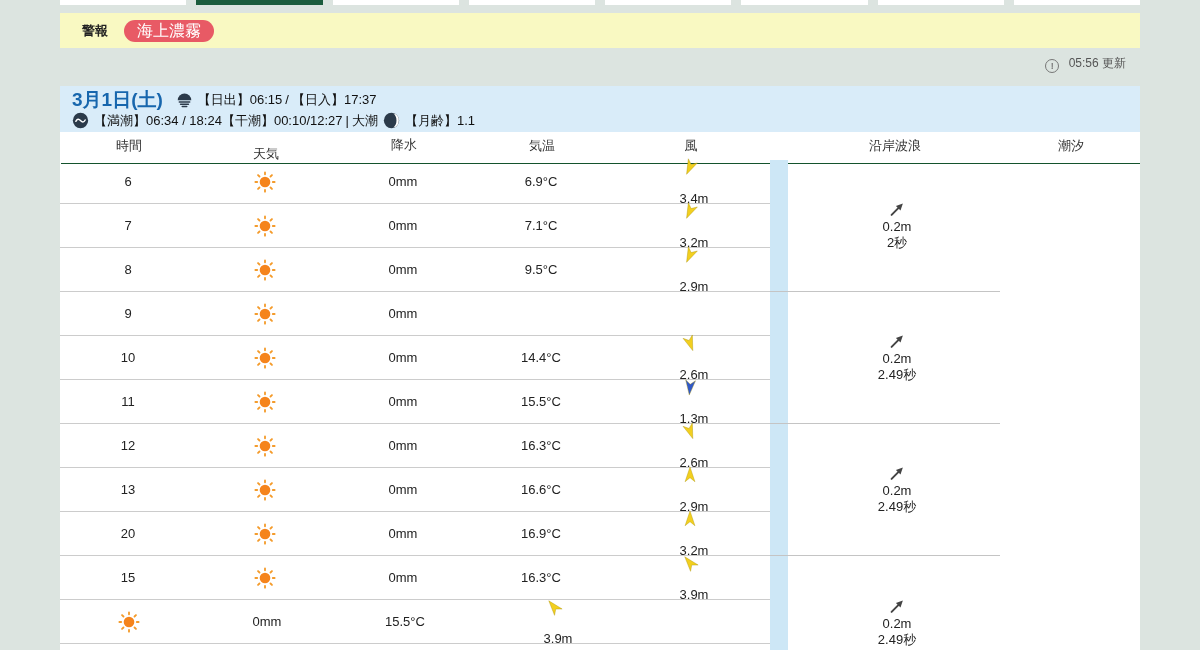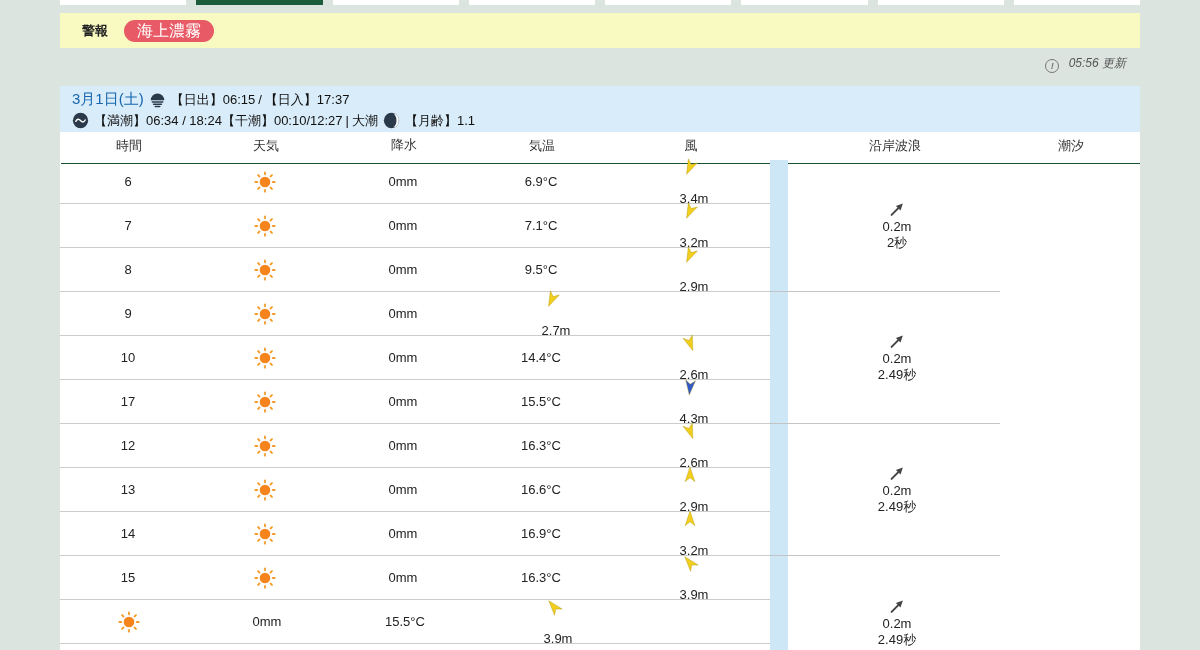--- a/index.html
+++ b/index.html
@@ -15,29 +15,29 @@
   .tabstub.active{background:#1b5c3d;}
 
   
   .alert-bar{position:absolute;top:13px;left:60px;width:1080px;height:35px;background:#f9f9c2;
     display:flex;align-items:center;padding-left:22px;box-sizing:border-box;}
   .alert-label{font-size:13px;color:#222;font-weight:bold;}
   .alert-badge{margin-left:16px;background:#e85a65;color:#fff;font-size:16px;
     padding:3px 13px;border-radius:12px;line-height:16px;cursor:pointer;}
 
   
-  .update-row{position:absolute;top:55px;left:0;width:1126px;text-align:right;font-size:12px;color:#555;font-style:italic;}
+  .update-row{position:absolute;top:55px;left:0;width:1126px;text-align:right;font-size:12px;color:#555;}
   .info-ic{display:inline-block;width:12px;height:12px;border:1.5px solid #777;border-radius:50%;
     font-size:9px;line-height:12px;text-align:center;color:#777;font-weight:bold;vertical-align:-2px;margin-right:6px;}
 
   
   .day-header{position:absolute;top:86px;left:60px;width:1080px;height:46px;background:#d9ecf9;
     box-sizing:border-box;padding:3px 0 0 12px;}
   .dh-line{display:flex;align-items:center;height:21px;font-size:13px;color:#111;}
-  .dh-date{color:#1766ad;font-weight:normal;font-size:15px;margin-right:0;}
+  .dh-date{color:#1766ad;font-weight:bold;font-size:19px;margin-right:8px;}
   .dh-ic{margin:0 5px;display:inline-flex;}
   .dh-sep{margin:0 3px;}
 
   
   .table{position:absolute;top:132px;left:60px;width:1080px;height:518px;background:#fff;overflow:hidden;}
   .thead{position:absolute;top:0;left:1px;width:1080px;height:32px;border-bottom:1px solid #14532d;box-sizing:border-box;}
   .th{position:absolute;top:0;height:27px;line-height:27px;font-size:13px;color:#333;transform:translateX(-50%);white-space:nowrap;}
 
   .tbody-left{position:absolute;top:28px;left:0;width:710px;}
   .trow{display:flex;height:44px;border-bottom:1px solid #ccc;box-sizing:border-box;}
@@ -125,21 +125,21 @@
       </svg>
     </span>
     <span>【月齢】</span>
     <span>1.1</span>
   </div>
 </div>
 
 <div class="table">
   <div class="thead" id="thead">
       <span class="th" style="left: 68px;">時間</span>
-      <span class="th" style="left: 205px;">天気</span>
+      <span class="th" style="left: 205px; margin-top: 8px;">天気</span>
       <span class="th" style="left: 343px; font-family: Liberation Mono, monospace;">降水</span>
       <span class="th" style="left: 481px;">気温</span>
       <span class="th" style="left: 630px;">風</span>
       <span class="th" style="left: 834px;">沿岸波浪</span>
       <span class="th" style="left: 1010px;">潮汐</span>
     </div>
   <div class="tbody-left" id="tbodyLeft">
       <div class="trow">
         <div class="c ct">6</div>
         <div class="c cw">
@@ -229,26 +229,20 @@
               <line x1="20.5" y1="12" x2="22.5" y2="12"></line>
       <line x1="18" y1="6" x2="19.6" y2="4.4"></line>
               <line x1="6" y1="6" x2="4.4" y2="4.4"></line>
       <line x1="18" y1="18" x2="19.6" y2="19.6"></line>
               <line x1="6" y1="18" x2="4.4" y2="19.6"></line>
     </g>
     <circle cx="12" cy="12" r="5.8" fill="#f5841c"></circle>
   </svg>
         </div>
         <div class="c cp">0mm</div>
-        <div class="c cwind">
-          <span class="warrow" style="transform:rotate(205deg)"><svg width="18" height="18" viewBox="0 0 20 20">
-    <path d="M10 1 L15.5 17.5 L10 13 L4.5 17.5 Z" fill="#f2cf1f" stroke="#a98f00" stroke-width="0.4"></path>
-  </svg></span>
-          <span class="wval">2.7m</span>
-        </div>
       </div>
       <div class="trow">
         <div class="c ct">10</div>
         <div class="c cw">
           <svg width="22" height="22" viewBox="0 0 24 24">
     <g stroke="#f49b2b" stroke-width="2" stroke-linecap="round">
       <line x1="12" y1="3.5" x2="12" y2="1.5"></line>
               <line x1="12" y1="20.5" x2="12" y2="22.5"></line>
       <line x1="3.5" y1="12" x2="1.5" y2="12"></line>
               <line x1="20.5" y1="12" x2="22.5" y2="12"></line>
@@ -263,21 +257,21 @@
         <div class="c cp">0mm</div>
         <div class="c ctp">14.4°C</div>
         <div class="c cwind">
           <span class="warrow" style="transform:rotate(160deg)"><svg width="18" height="18" viewBox="0 0 20 20">
     <path d="M10 1 L15.5 17.5 L10 13 L4.5 17.5 Z" fill="#f2cf1f" stroke="#a98f00" stroke-width="0.4"></path>
   </svg></span>
           <span class="wval">2.6m</span>
         </div>
       </div>
       <div class="trow">
-        <div class="c ct">17</div>
+        <div class="c ct">11</div>
         <div class="c cw">
           <svg width="22" height="22" viewBox="0 0 24 24">
     <g stroke="#f49b2b" stroke-width="2" stroke-linecap="round">
       <line x1="12" y1="3.5" x2="12" y2="1.5"></line>
               <line x1="12" y1="20.5" x2="12" y2="22.5"></line>
       <line x1="3.5" y1="12" x2="1.5" y2="12"></line>
               <line x1="20.5" y1="12" x2="22.5" y2="12"></line>
       <line x1="18" y1="6" x2="19.6" y2="4.4"></line>
               <line x1="6" y1="6" x2="4.4" y2="4.4"></line>
       <line x1="18" y1="18" x2="19.6" y2="19.6"></line>
@@ -285,21 +279,21 @@
     </g>
     <circle cx="12" cy="12" r="5.8" fill="#f5841c"></circle>
   </svg>
         </div>
         <div class="c cp">0mm</div>
         <div class="c ctp">15.5°C</div>
         <div class="c cwind">
           <span class="warrow" style="transform:rotate(185deg)"><svg width="18" height="18" viewBox="0 0 20 20">
     <path d="M10 1 L15.5 17.5 L10 13 L4.5 17.5 Z" fill="#3059c8" stroke="#a98f00" stroke-width="0.4"></path>
   </svg></span>
-          <span class="wval">4.3m</span>
+          <span class="wval">1.3m</span>
         </div>
       </div>
       <div class="trow">
         <div class="c ct">12</div>
         <div class="c cw">
           <svg width="22" height="22" viewBox="0 0 24 24">
     <g stroke="#f49b2b" stroke-width="2" stroke-linecap="round">
       <line x1="12" y1="3.5" x2="12" y2="1.5"></line>
               <line x1="12" y1="20.5" x2="12" y2="22.5"></line>
       <line x1="3.5" y1="12" x2="1.5" y2="12"></line>
@@ -341,21 +335,21 @@
         <div class="c cp">0mm</div>
         <div class="c ctp">16.6°C</div>
         <div class="c cwind">
           <span class="warrow" style="transform:rotate(0deg)"><svg width="18" height="18" viewBox="0 0 20 20">
     <path d="M10 1 L15.5 17.5 L10 13 L4.5 17.5 Z" fill="#f2cf1f" stroke="#a98f00" stroke-width="0.4"></path>
   </svg></span>
           <span class="wval">2.9m</span>
         </div>
       </div>
       <div class="trow">
-        <div class="c ct">14</div>
+        <div class="c ct">20</div>
         <div class="c cw">
           <svg width="22" height="22" viewBox="0 0 24 24">
     <g stroke="#f49b2b" stroke-width="2" stroke-linecap="round">
       <line x1="12" y1="3.5" x2="12" y2="1.5"></line>
               <line x1="12" y1="20.5" x2="12" y2="22.5"></line>
       <line x1="3.5" y1="12" x2="1.5" y2="12"></line>
               <line x1="20.5" y1="12" x2="22.5" y2="12"></line>
       <line x1="18" y1="6" x2="19.6" y2="4.4"></line>
               <line x1="6" y1="6" x2="4.4" y2="4.4"></line>
       <line x1="18" y1="18" x2="19.6" y2="19.6"></line>

